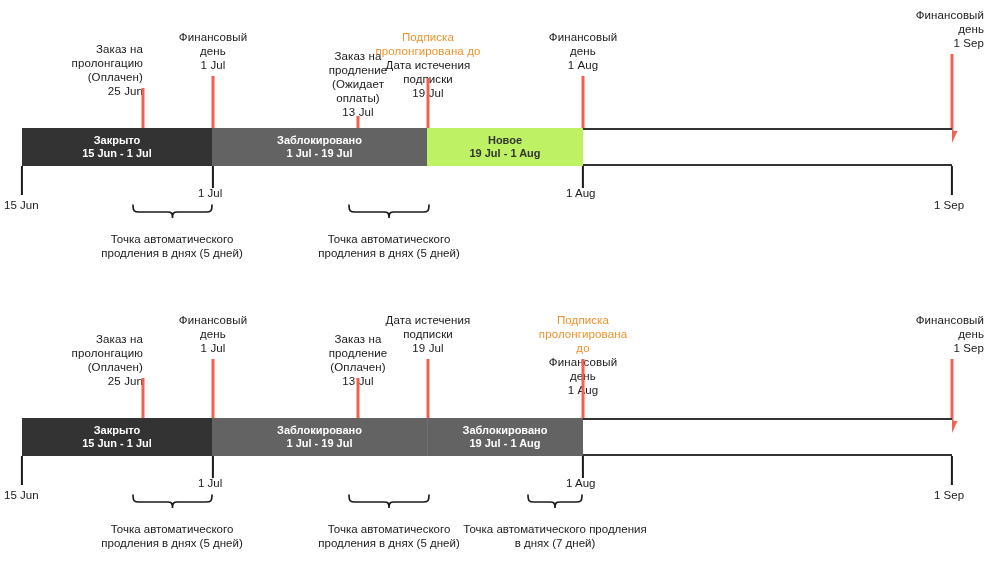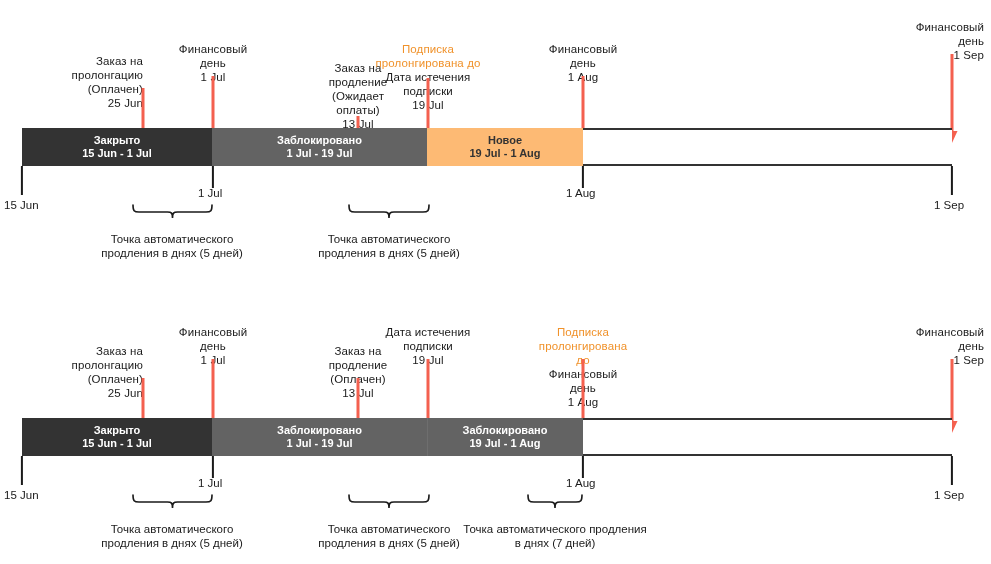--- a/index.html
+++ b/index.html
@@ -23,21 +23,20 @@
 
   
   .anno {
     position: absolute;
     font-size: 11.5px;
     line-height: 14px;
     text-align: center;
     color: #1a1a1a;
     white-space: pre-line;
     letter-spacing: 0.1px;
-    margin-top: 12px;
   }
   .anno.right { text-align: right; }
   .anno .orange {
     color: #f0922b;
     display: block;
   }
 
   
   .arrow {
     position: absolute;
@@ -164,21 +163,21 @@
         <div class="head" style="top: 77px;"></div>
       </div>
       <div class="seg" style="left: 22px; width: 190px; top: 128px; position: absolute; background: rgb(51, 51, 51);">
         <span class="l1">Закрыто</span>
         <span class="l2">15 Jun - 1 Jul</span>
       </div>
       <div class="seg" style="left: 212px; width: 215px; top: 128px; position: absolute; background: rgb(99, 99, 99);">
         <span class="l1">Заблокировано</span>
         <span class="l2">1 Jul - 19 Jul</span>
       </div>
-      <div class="seg light" style="left: 427px; width: 156px; top: 128px; position: absolute; background: #fdba74;">
+      <div class="seg light" style="left: 427px; width: 156px; top: 128px; position: absolute; background: #bef264;">
         <span class="l1">Новое</span>
         <span class="l2">19 Jul - 1 Aug</span>
       </div>
       <div class="seg empty" style="left: 583px; width: 369px; top: 128px; position: absolute;"></div>
       <div class="tick" style="left: 22px; top: 166px; height: 29px;"></div>
       <div class="tickLabel" style="left: 4px; top: 198px;">15 Jun</div>
       <div class="tick" style="left: 213px; top: 166px; height: 22px;"></div>
       <div class="tickLabel" style="left: 198px; top: 186px;">1 Jul</div>
       <div class="tick" style="left: 583px; top: 166px; height: 22px;"></div>
       <div class="tickLabel" style="left: 566px; top: 186px;">1 Aug</div>

